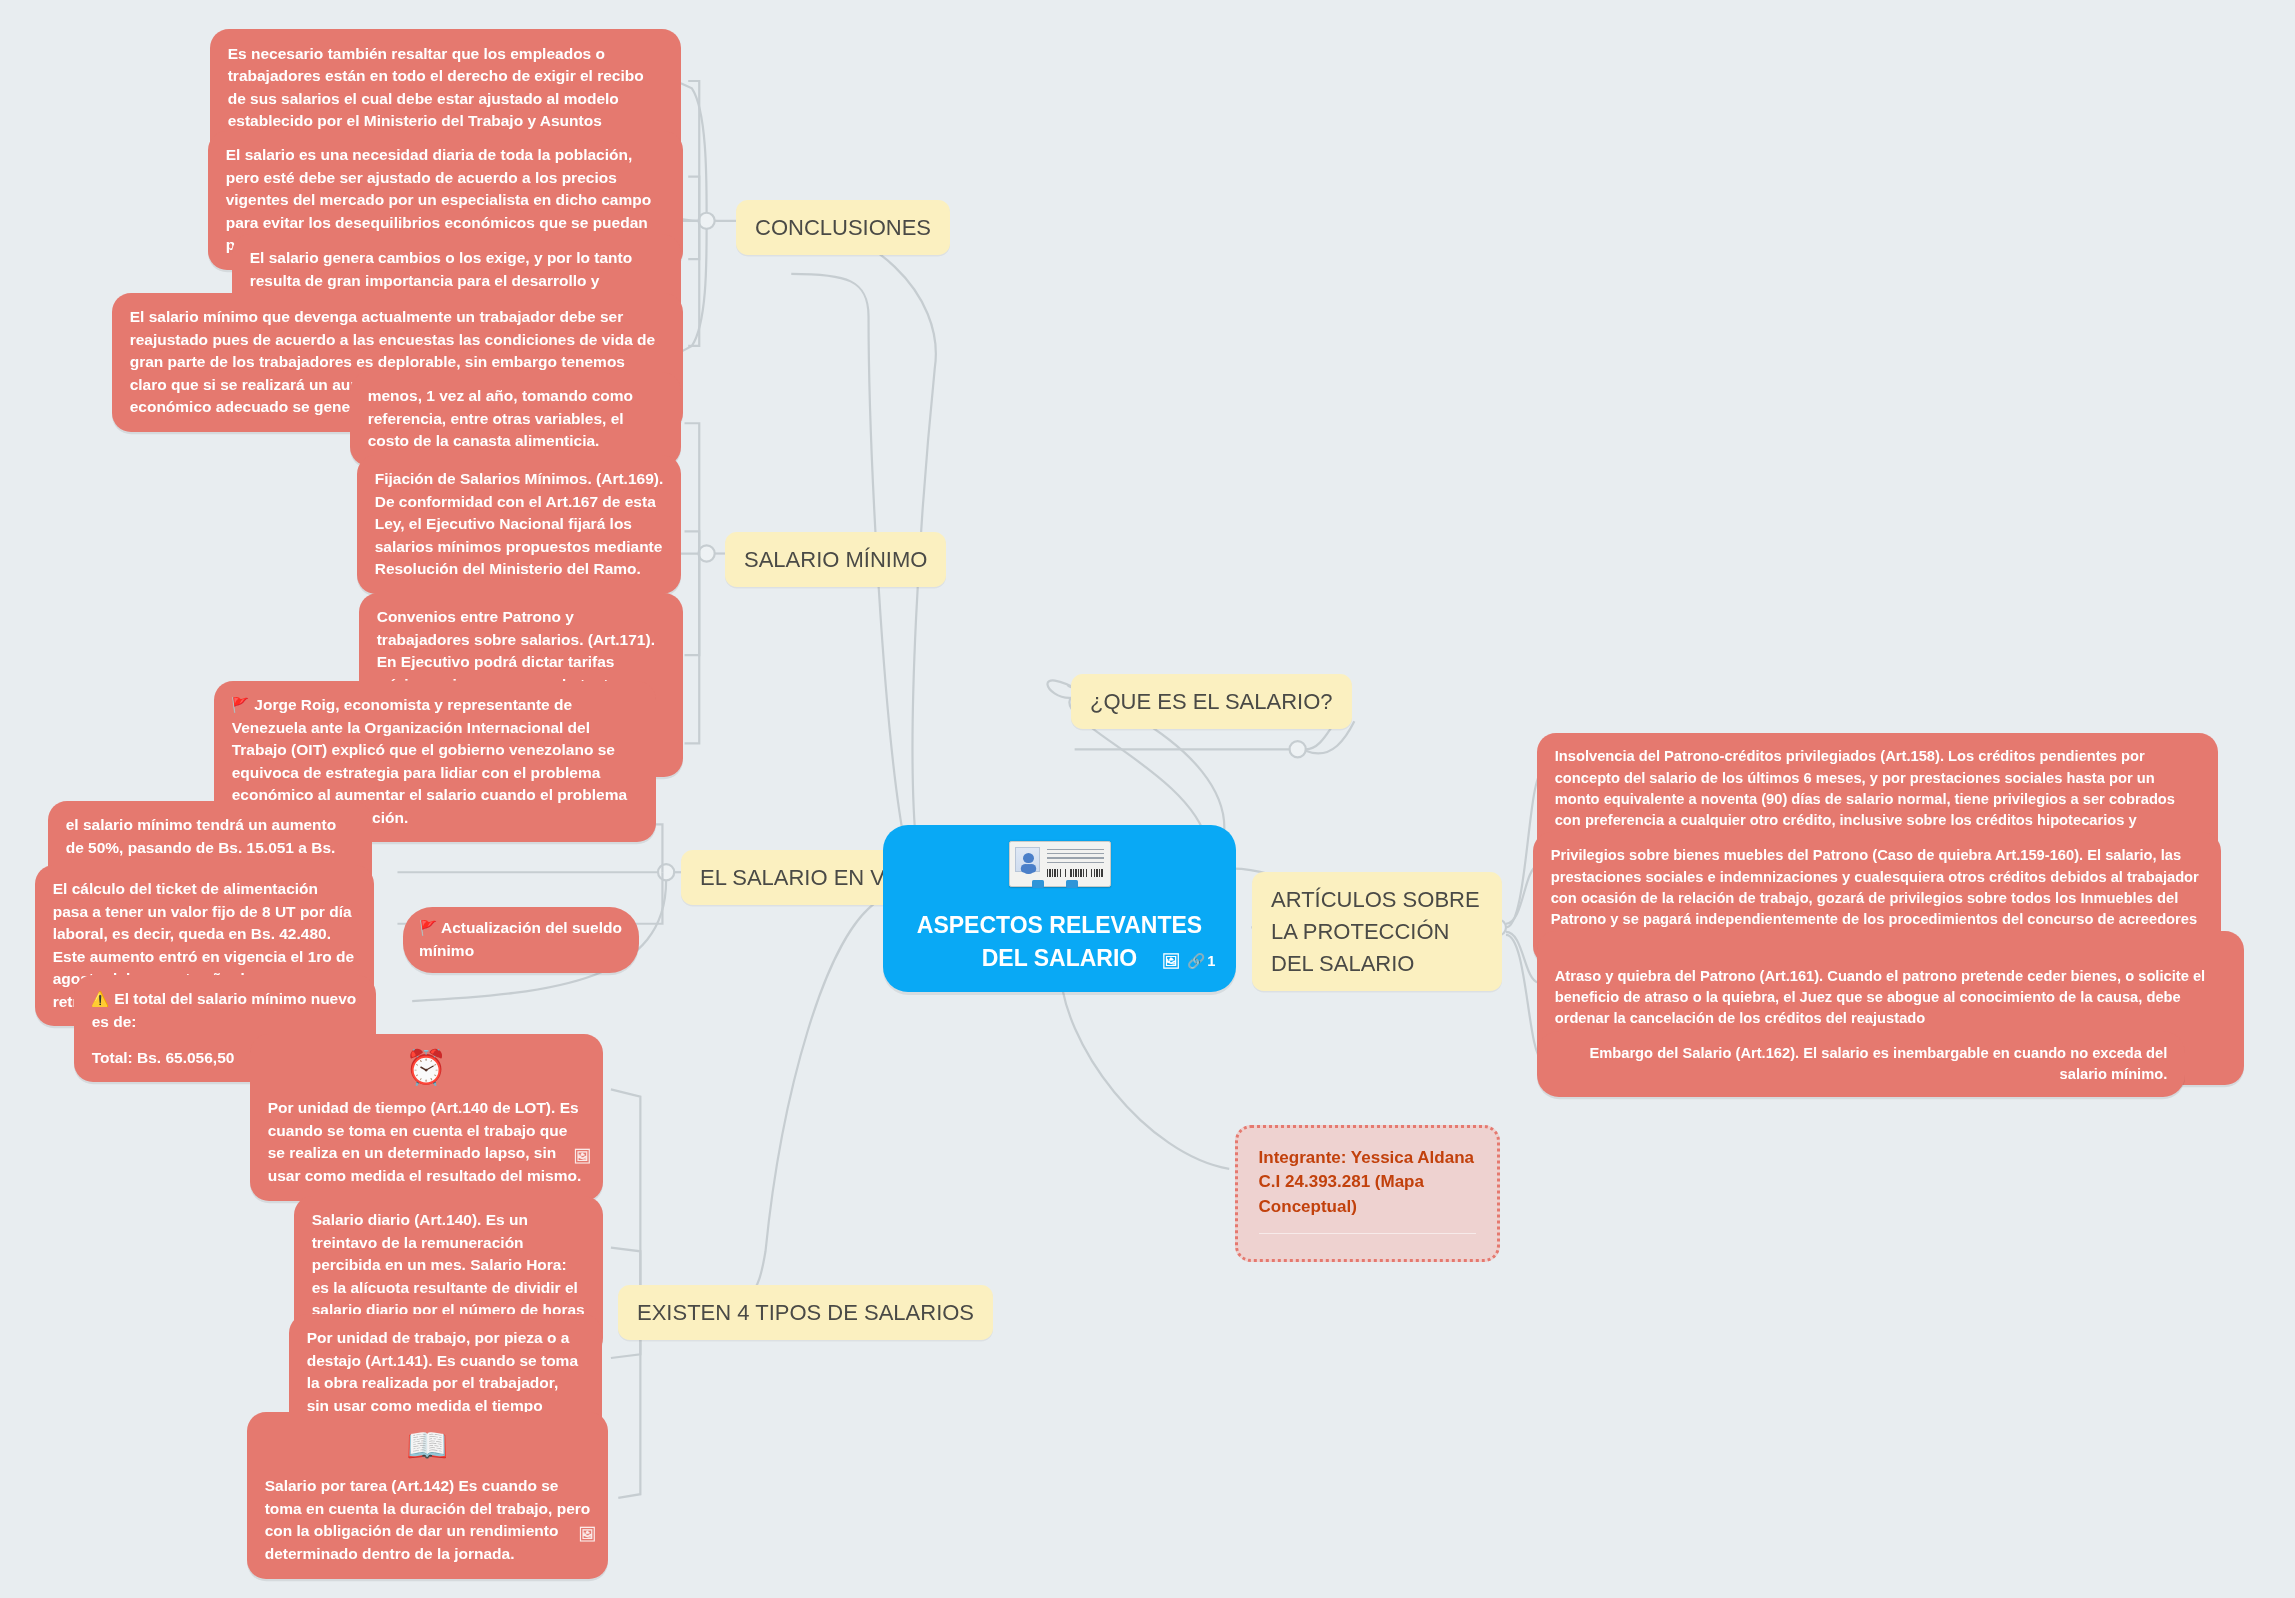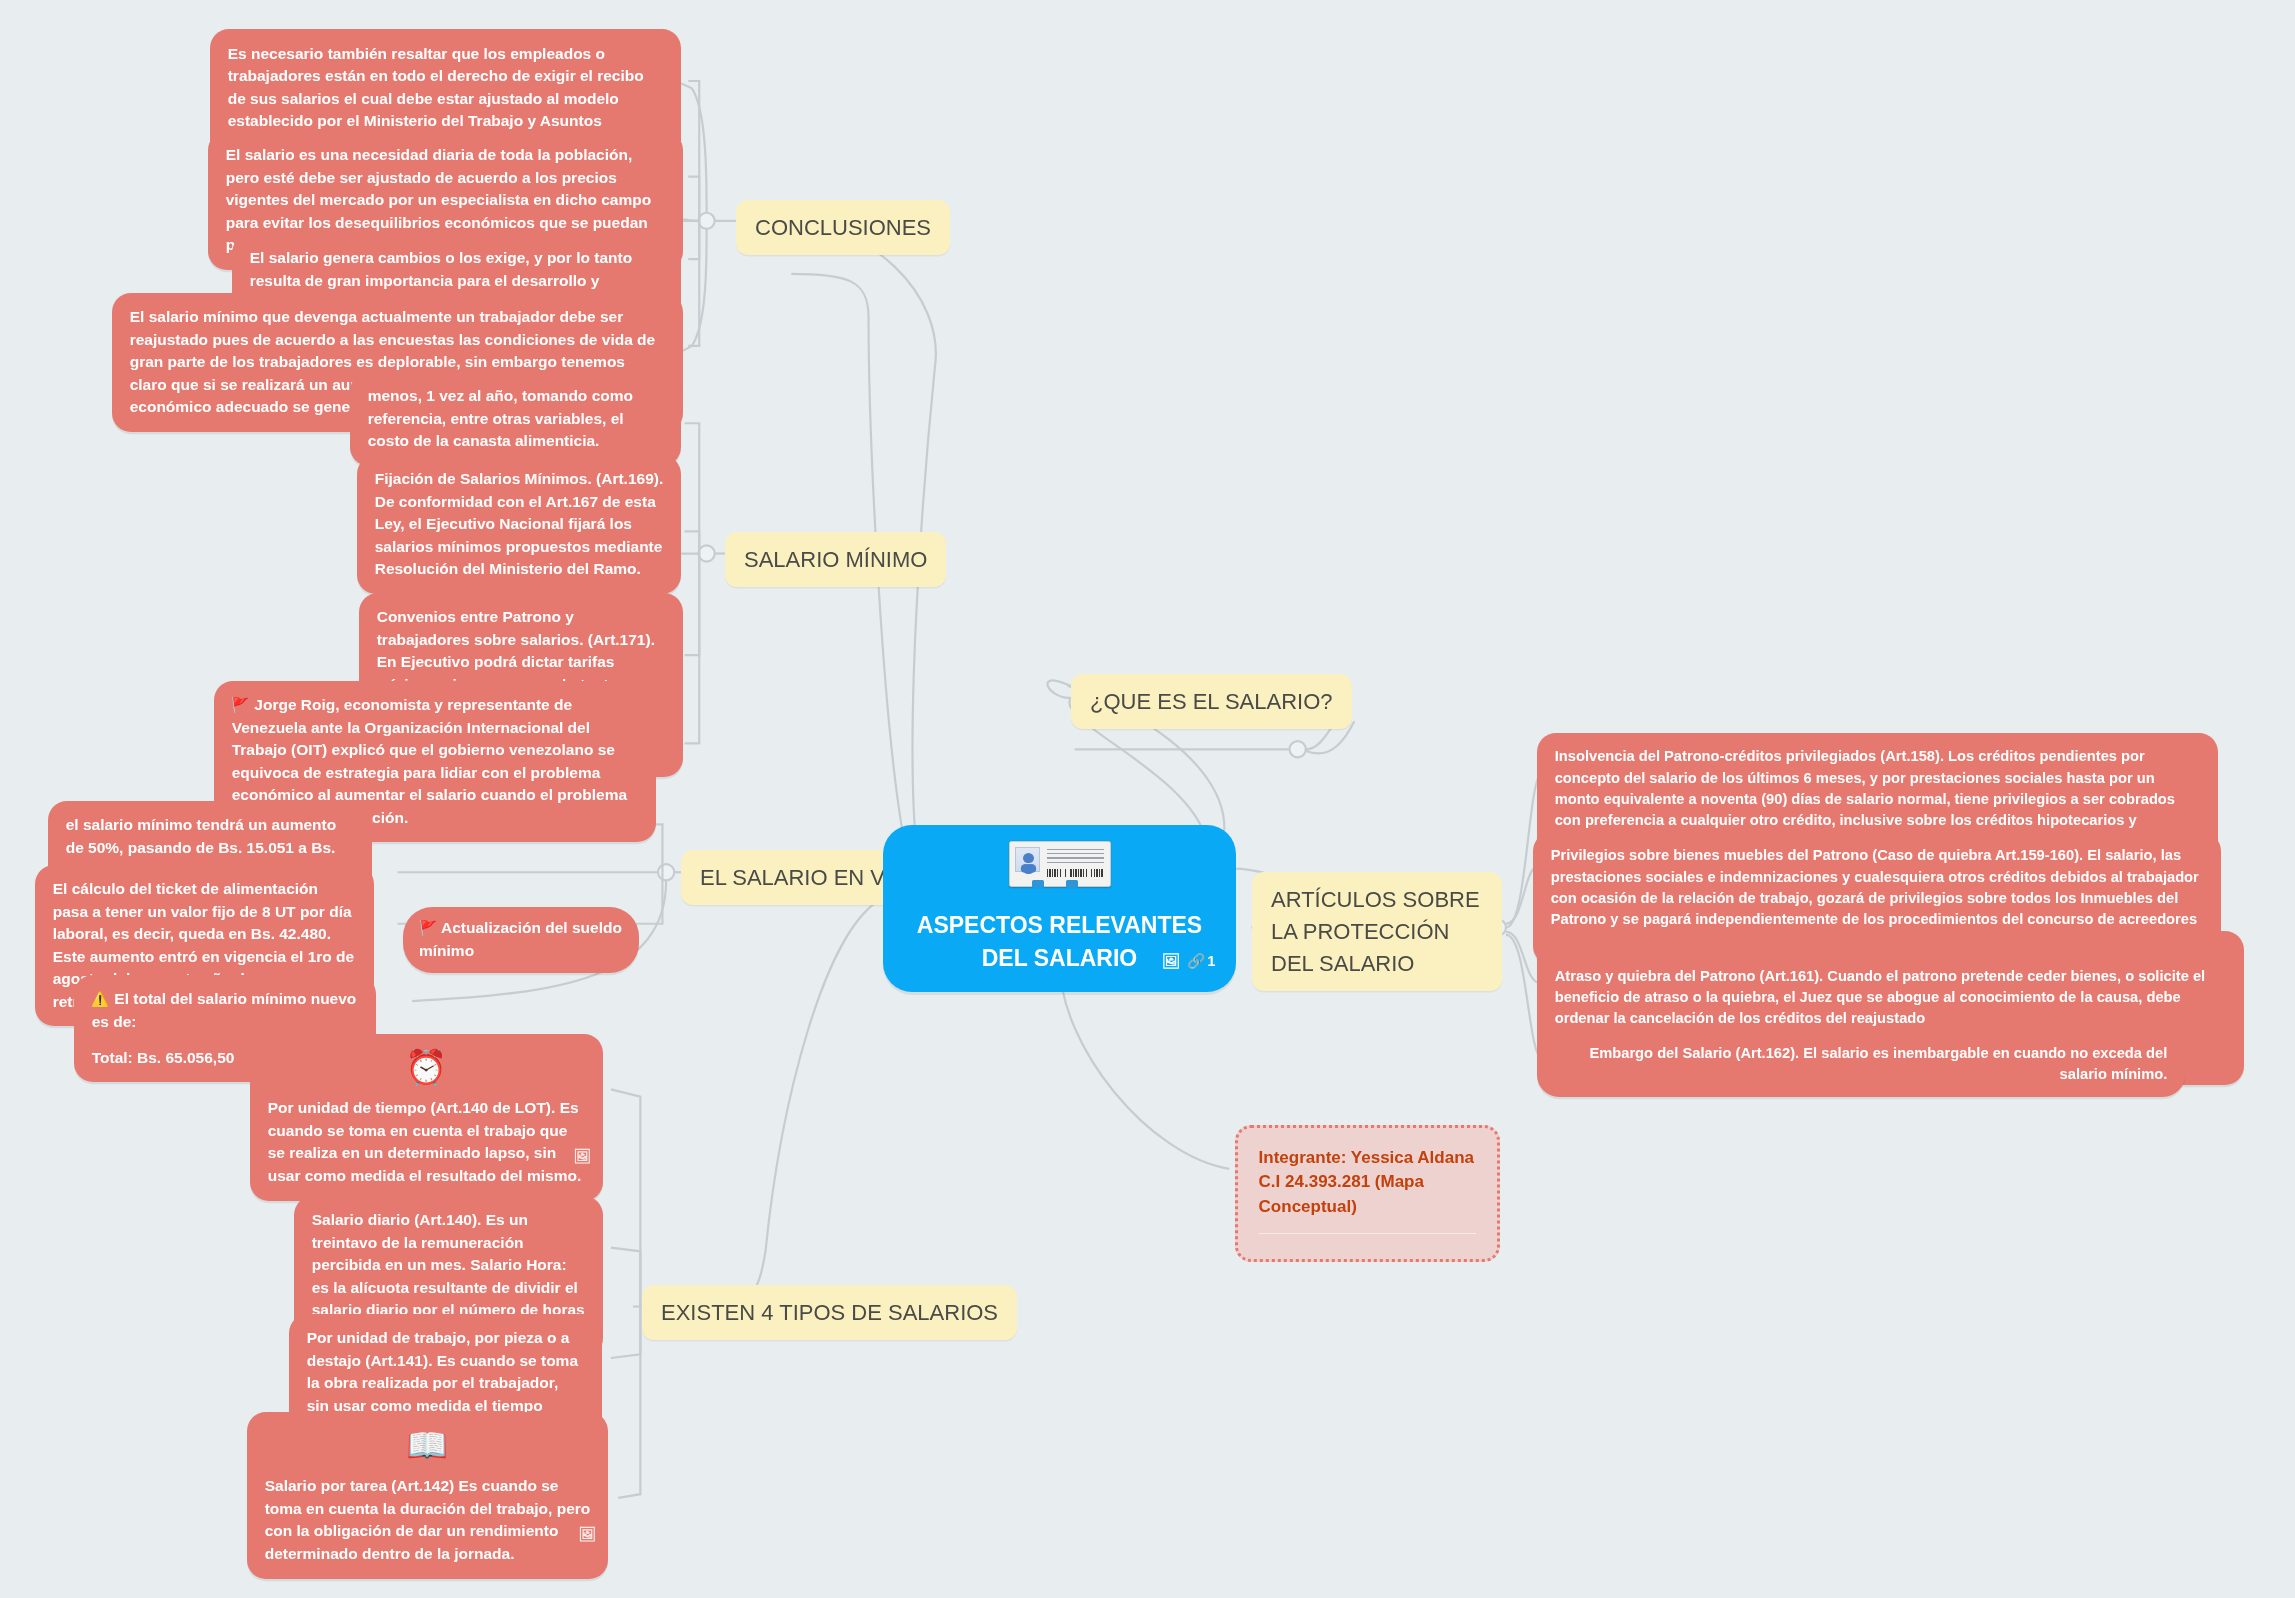--- a/index.html
+++ b/index.html
@@ -202,21 +202,21 @@
 
       <circle cx="2035" cy="1260" r="11" fill="#eef2f4" stroke="#c6cdd1" stroke-width="3"></circle>
       <path d="M2024 1260 L 1700 1260"></path>
       <path d="M2046 1260 C 2075 1260, 2075 1060, 2095 1048"></path>
       <path d="M2046 1255 C 2070 1255, 2070 1180, 2090 1175"></path>
       <path d="M2046 1266 C 2070 1266, 2070 1330, 2090 1335"></path>
       <path d="M2046 1270 C 2075 1270, 2075 1430, 2095 1440"></path>
     </g>
   </svg>
 
-  <div class="node center" style="left:883px; top:825px; width:353px;border-radius:29px;">
+  <div class="node center" style="left:883px; top:825px; width:353px;">
     <div class="idcard">
       <div class="photo"></div>
       <div class="lines">
         <i></i>
           <i></i>
           <i></i>
           <i></i>
       </div>
       <div class="barcode"></div>
       <div class="tab l"></div>
@@ -234,21 +234,21 @@
   </div>
 
   <div class="node topic" style="left:725px; top:532px;">
     <span>SALARIO MÍNIMO</span>
   </div>
 
   <div class="node topic" style="left:681px; top:850px;">
     <span>EL SALARIO EN VENEZUELA</span>
   </div>
 
-  <div class="node topic" style="left:642px; top:1285px;">
+  <div class="node topic" style="left:618px; top:1285px;">
     <span>EXISTEN 4 TIPOS DE SALARIOS</span>
   </div>
 
   <div class="node topic" style="left:1071px; top:674px;">
     <span>¿QUE ES EL SALARIO?</span>
   </div>
 
   <div class="node topic" style="left:1252px; top:872px; width:250px;">
     <span>ARTÍCULOS SOBRE LA PROTECCIÓN DEL SALARIO</span>
   </div>

